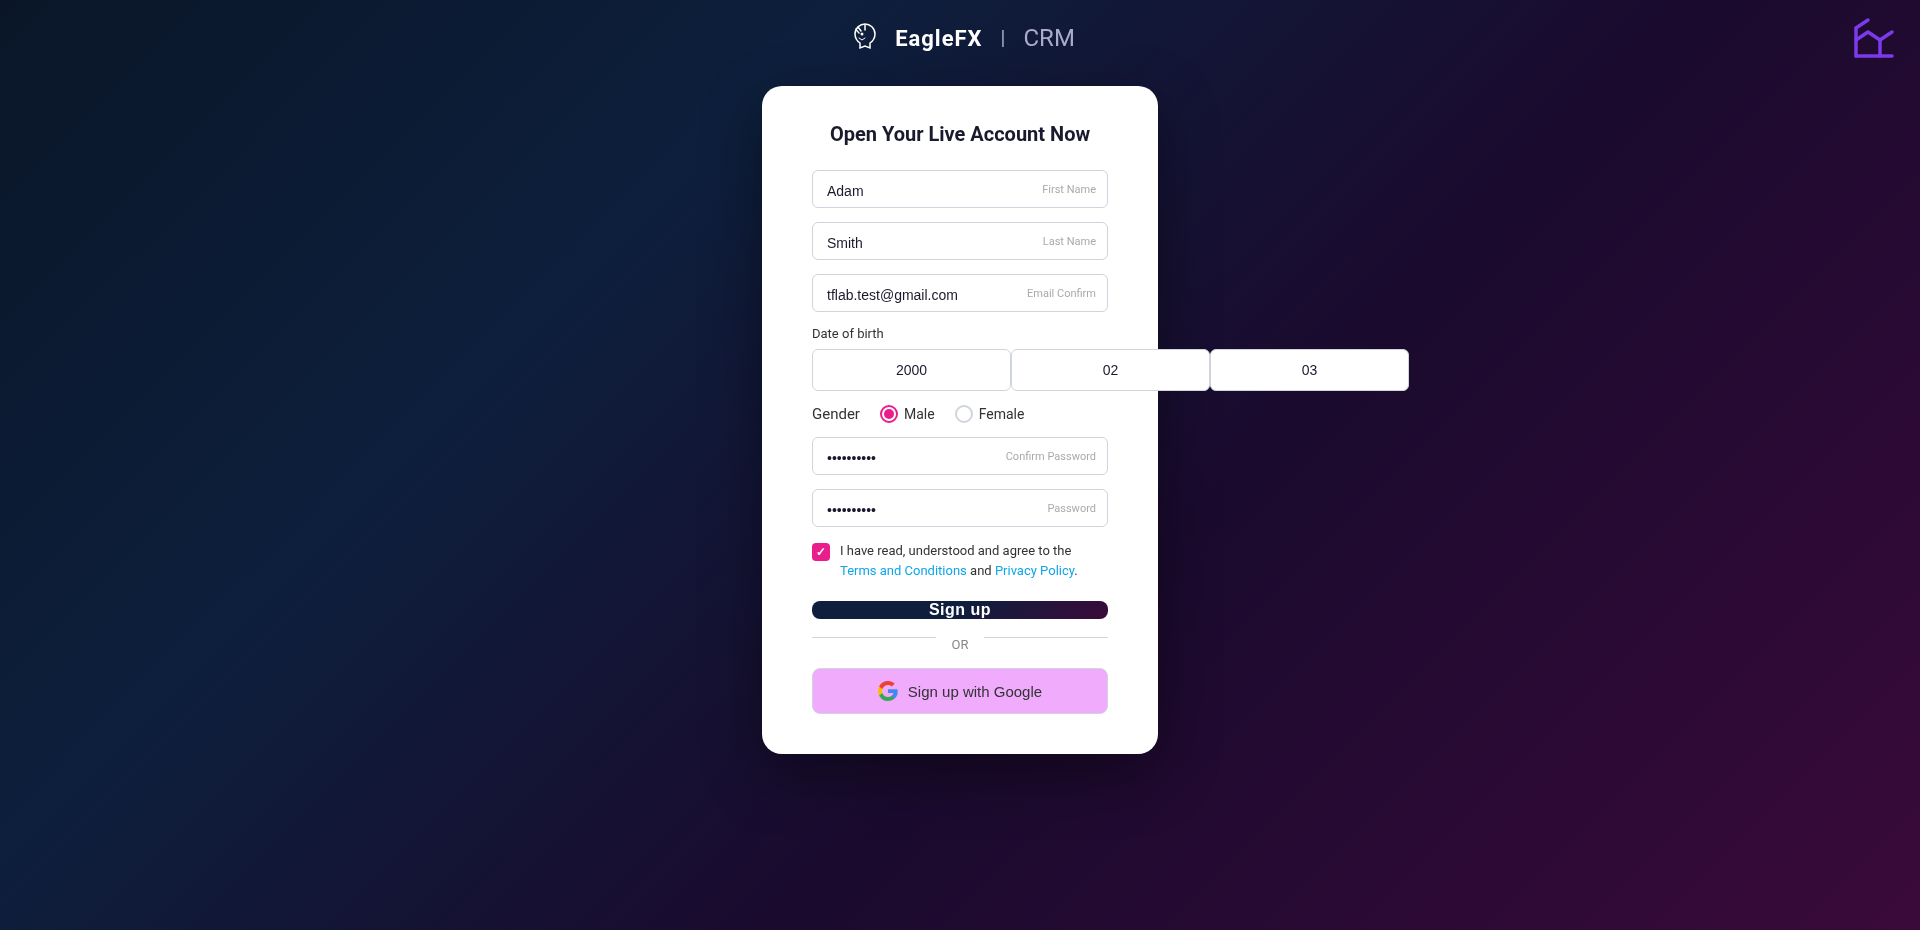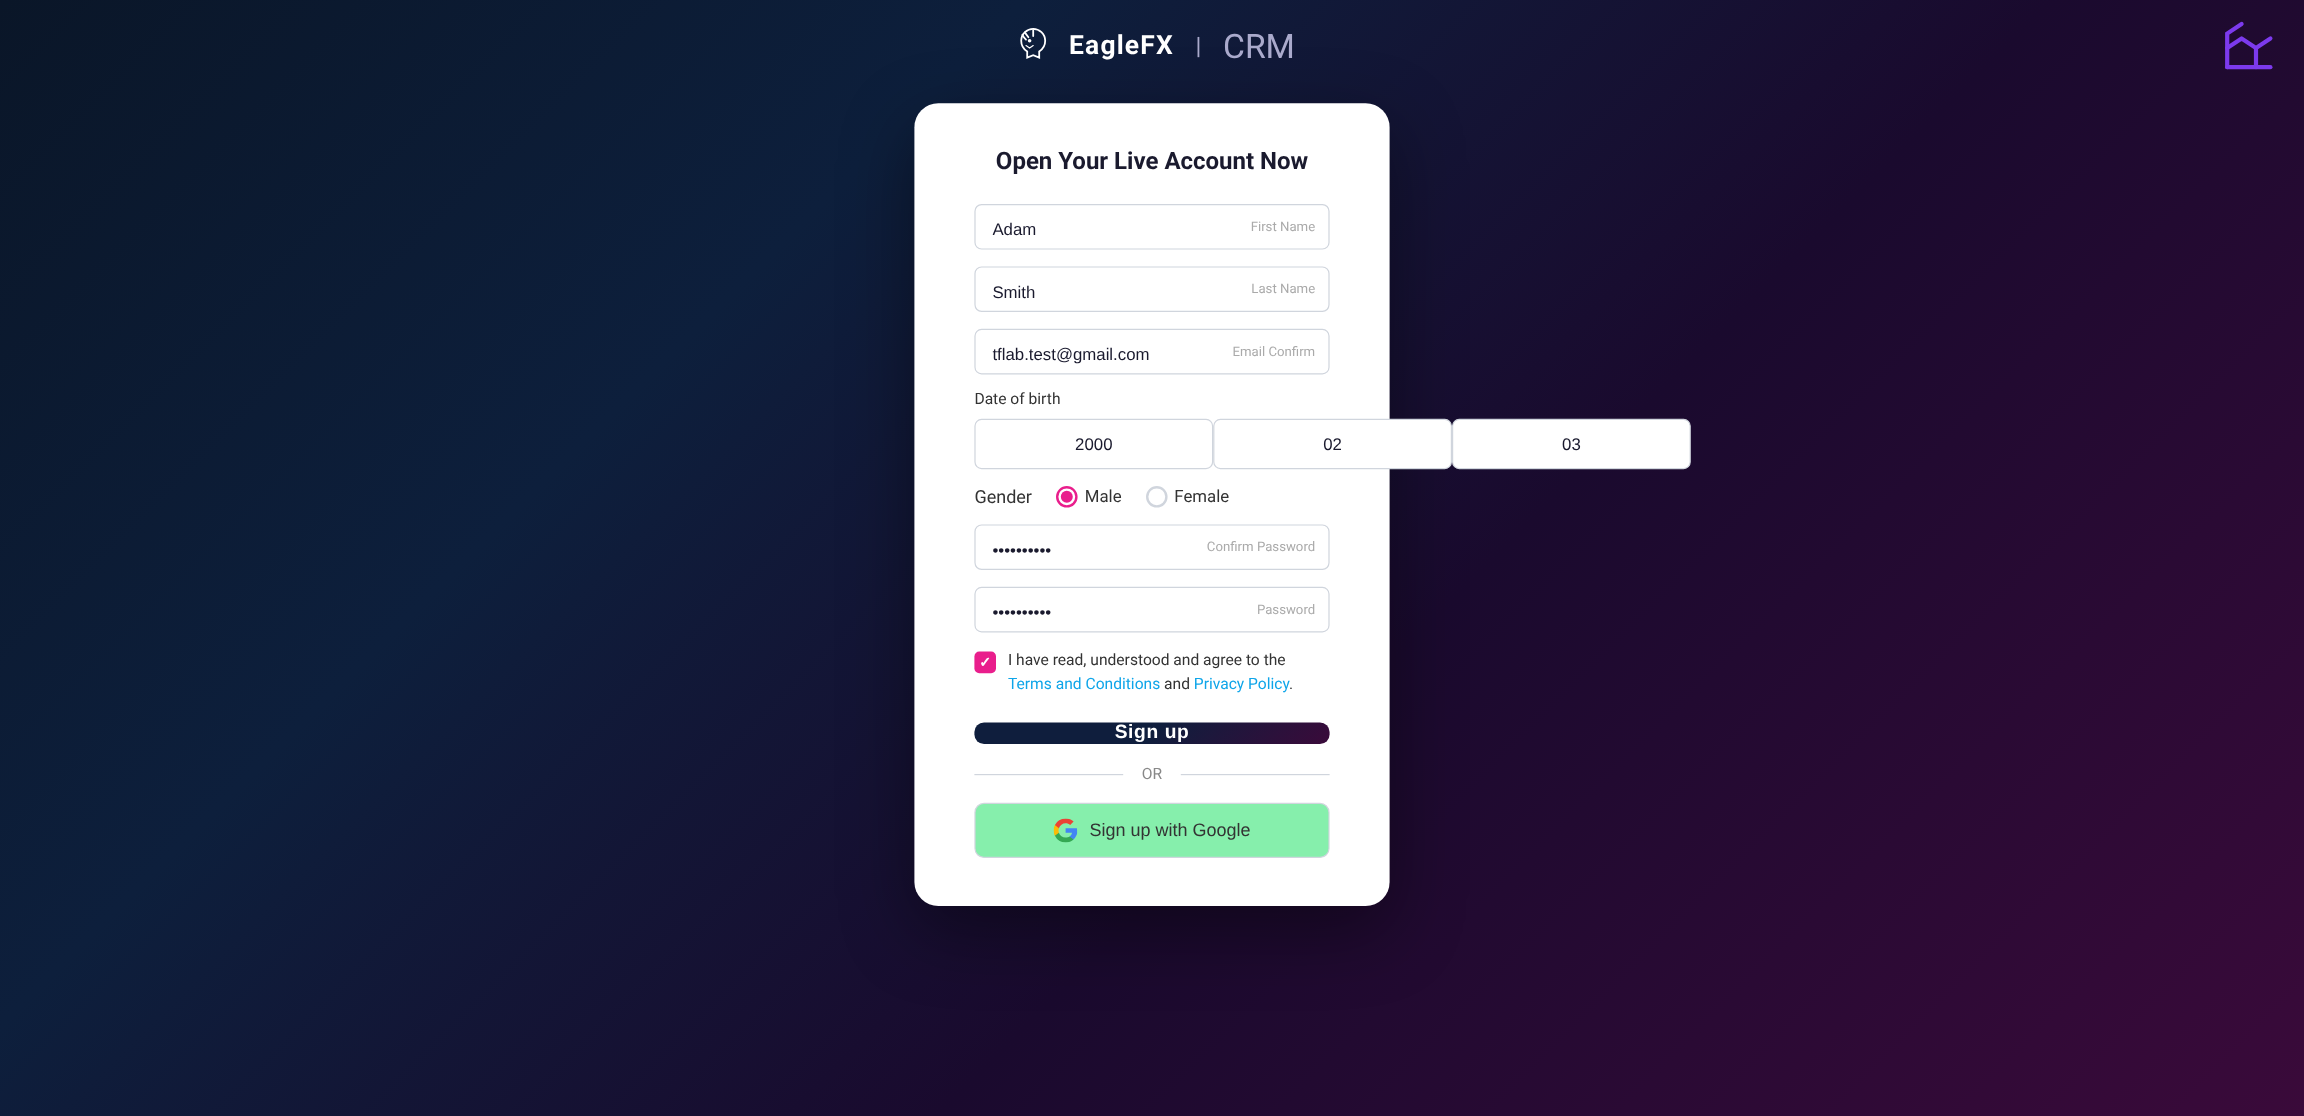--- a/index.html
+++ b/index.html
@@ -44,21 +44,21 @@
       letter-spacing: 1px;
     }
 
     .logo-divider {
       color: #aaaacc;
       font-size: 20px;
       margin: 0 8px;
     }
 
     .logo-crm {
-      font-size: 28px;
+      font-size: 24px;
       color: #aaaacc;
       font-weight: 400;
     }
 
     
     .card {
       background: #ffffff;
       border-radius: 20px;
       padding: 36px 50px 40px;
       width: 396px;
@@ -227,41 +227,40 @@
       font-size: 16px;
       font-weight: 600;
       cursor: pointer;
       margin-bottom: 18px;
       letter-spacing: 0.5px;
     }
 
     
     .or-divider {
       display: flex;
-      align-items: center;
       gap: 16px;
       margin-bottom: 16px;
     }
 
     .or-line {
       flex: 1;
       height: 1px;
       background: #d0d5dd;
     }
 
     .or-text {
       font-size: 13px;
       color: #888;
     }
 
     
     .google-btn {
       width: 100%;
       padding: 12px;
-      background: #86efac;
+      background: #f0abfc;
       border: 1px solid #d0d5dd;
       border-radius: 8px;
       font-size: 15px;
       color: #333;
       cursor: pointer;
       display: flex;
       align-items: center;
       justify-content: center;
       gap: 10px;
     }

